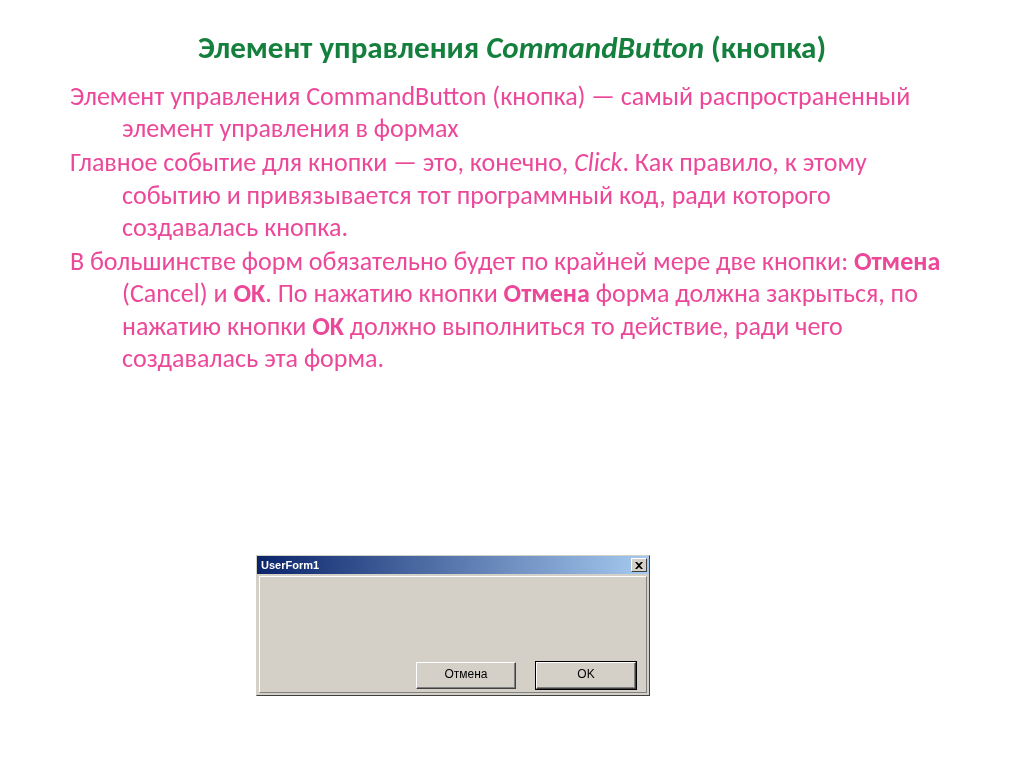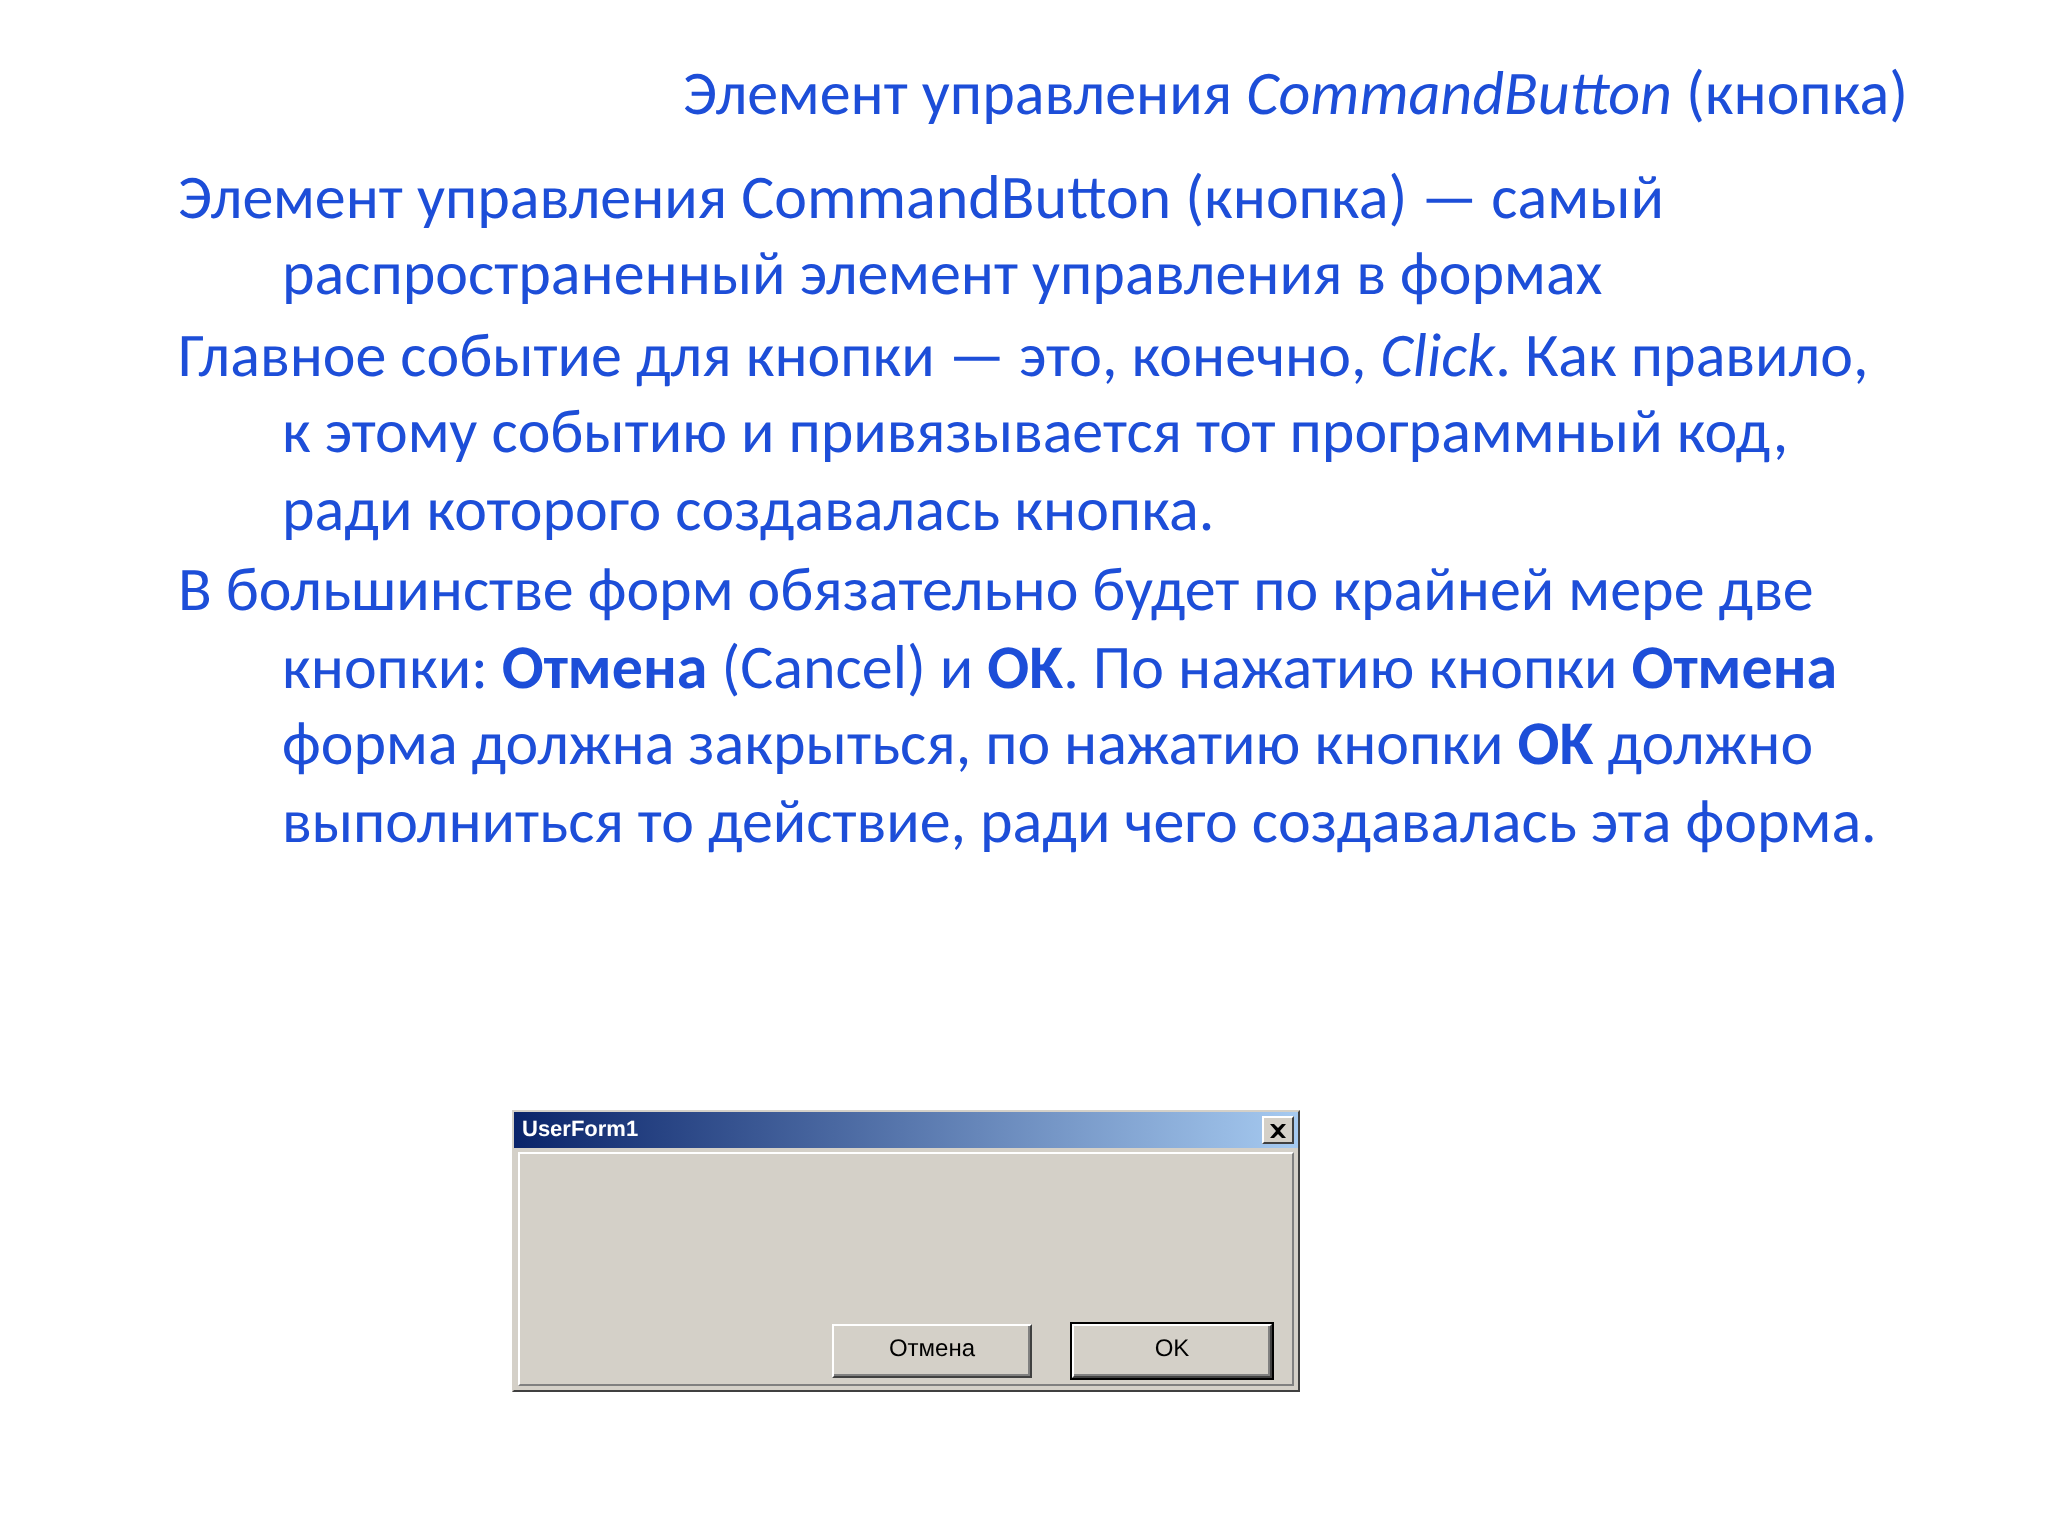--- a/index.html
+++ b/index.html
@@ -12,31 +12,30 @@
     color: #000;
     overflow: hidden;
   }
   .slide {
     box-sizing: border-box;
     width: 1024px;
     height: 767px;
     padding: 28px 70px 0 70px;
   }
   .title {
-    text-align: right;
+    text-align: center;
     font-size: 31px;
-    color: #1d4ed8;
-    font-weight: 400;
+    color: #15803d;
+    font-weight: 700;
     margin: 0 0 14px 0;
   }
   .body-text {
-    font-size: 31px;
+    font-size: 26px;
     line-height: 1.24;
-    color: #1d4ed8;
-    margin-left: 19px;
+    color: #ec4899;
   }
   .para {
     margin: 0 0 2px 0;
     padding-left: 52px;
     text-indent: -52px;
   }
   .b { font-weight: 700; }
   .i { font-style: italic; }
 
   

